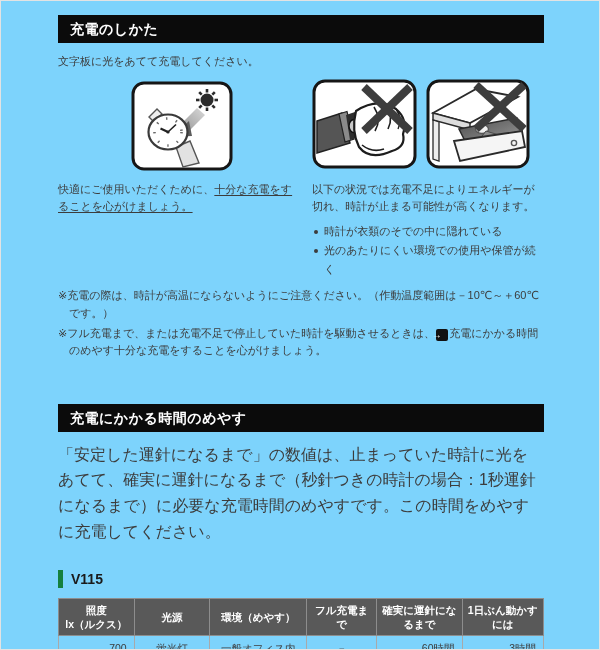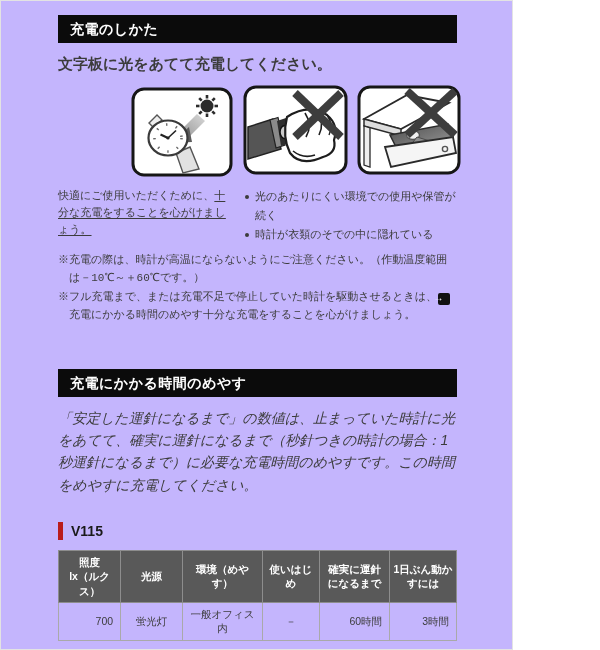--- a/index.html
+++ b/index.html
@@ -1,59 +1,59 @@
 <!DOCTYPE html>
 <html lang="ja"><head>
 <meta charset="utf-8">
 <style>
   html,body{margin:0;padding:0;background:#fff;}
   .page{
     position:relative;
-    width:513px;height:650px;
+    width:600px;height:650px;
     box-sizing:border-box;
-    background:#c4b5fd;
+    background:#7dd3fc;
     border:1px solid #e3e3e3;
     font-family:"Liberation Sans","DejaVu Sans",sans-serif;
     color:#3c3c3c;
     overflow:hidden;
   }
   .content{padding:14px 55px 0 57px;}
   .bar{
     background:#0b0b0b;color:#fff;
     font-size:14px;font-weight:bold;
     height:28px;line-height:28px;
     padding:0 12px;margin-bottom:10px;
     letter-spacing:.5px;
   }
-  .intro{font-size:15px;margin:0 0 9px;line-height:1.5;font-weight:bold;}
+  .intro{font-size:11px;margin:0 0 9px;line-height:1.5;}
   .figrow{display:flex;margin-bottom:4px;justify-content:space-between;}
   .leftcol{width:255px;box-sizing:border-box;padding-right:10px;}
   .rightcol{width:233px;}
   .figbox{display:block;}
   .watchfig{margin:2px 0 10px 73px;}
   .figpair{display:flex;gap:9px;margin:0 0 12px;}
   .caption{font-size:11px;line-height:1.55;margin:0;}
   .u{text-decoration:underline;text-underline-offset:2px;}
   ul.bullets{list-style:none;margin:7px 0 0;padding:0;font-size:11px;}
   ul.bullets li{padding-left:12px;position:relative;line-height:1.75;}
   ul.bullets li::before{content:"";position:absolute;left:2px;top:8px;width:4px;height:4px;border-radius:50%;background:#3c3c3c;}
   .notes{margin-top:8px;}
-  .note{font-size:11px;line-height:1.6;margin:2px 0;padding-left:1em;text-indent:-1em;font-family:Liberation Mono, monospace;}
+  .note{font-size:11px;line-height:1.6;margin:2px 0;padding-left:1em;text-indent:-1em;}
   .reficon{
     display:inline-block;width:12px;height:12px;
     background:#111;color:#fff;
     font-size:10px;line-height:12px;text-align:center;
     vertical-align:-1px;margin:0 1px;
     border-radius:2px;
   }
   .section2{margin-top:44px;}
-  .bodytext{font-size:14px;line-height:1.6;margin:0 0 20px;font-style:italic;}
+  .bodytext{font-size:16px;line-height:1.6;margin:0 0 20px;}
   .model{
     font-size:14px;font-weight:bold;color:#1a1a1a;
-    border-left:5px solid #b91c1c;
+    border-left:5px solid #15803d;
     padding:1px 0 1px 8px;
     margin:26px 0 10px;
   }
   table.chg{width:100%;border-collapse:collapse;font-size:10.5px;table-layout:fixed;}
   table.chg th{
     background:#595959;color:#fff;font-weight:bold;
     border:1px solid #8d8d8d;text-align:center;
     padding:4px 3px;line-height:1.35;white-space:pre-line;
   }
   table.chg td{
@@ -155,23 +155,24 @@
 
             <polygon points="28,62 96,52 99,68 34,82" fill="#f5f5f5" stroke="#2a2a2a" stroke-width="1.8"></polygon>
             <circle cx="88" cy="64" r="2.6" fill="none" stroke="#555" stroke-width="1.4"></circle>
 
             <g stroke="#3d3d3d" stroke-width="8">
               <line x1="50" y1="6" x2="98" y2="50"></line>
               <line x1="98" y1="6" x2="50" y2="50"></line>
             </g>
           </svg>
         </div>
+        <p class="caption">以下の状況では充電不足によりエネルギーが切れ、時計が止まる可能性が高くなります。</p>
         <ul class="bullets">
+          <li>時計が衣類のそでの中に隠れている</li>
           <li>光のあたりにくい環境での使用や保管が続く</li>
-          <li>時計が衣類のそでの中に隠れている</li>
         </ul>
       </div>
     </div>
 
     <div class="notes">
       <p class="note">※充電の際は、時計が高温にならないようにご注意ください。（作動温度範囲は－10℃～＋60℃です。）</p>
       <p class="note"><span>※フル充電まで、または充電不足で停止していた時計を駆動させるときは、</span><span class="reficon">→</span><span>充電にかかる時間のめやす</span><span>十分な充電をすることを心がけましょう。</span></p>
     </div>
 
     <div class="section2">
@@ -188,21 +189,21 @@
           <col style="width:14.4%">
             <col style="width:17.6%">
             <col style="width:16.8%">
         </colgroup>
         <thead>
           <tr>
               <th>照度
 lx（ルクス）</th>
               <th>光源</th>
               <th>環境（めやす）</th>
-              <th>使いはじめ</th>
+              <th>フル充電まで</th>
               <th>確実に運針になるまで</th>
               <th>1日ぶん動かすには</th>
             </tr>
         </thead>
         <tbody>
             <tr>
               <td style="text-align: right;">700</td>
               <td style="text-align: center;">蛍光灯</td>
               <td style="text-align: center;">一般オフィス内</td>
               <td style="text-align: center;">－</td>

